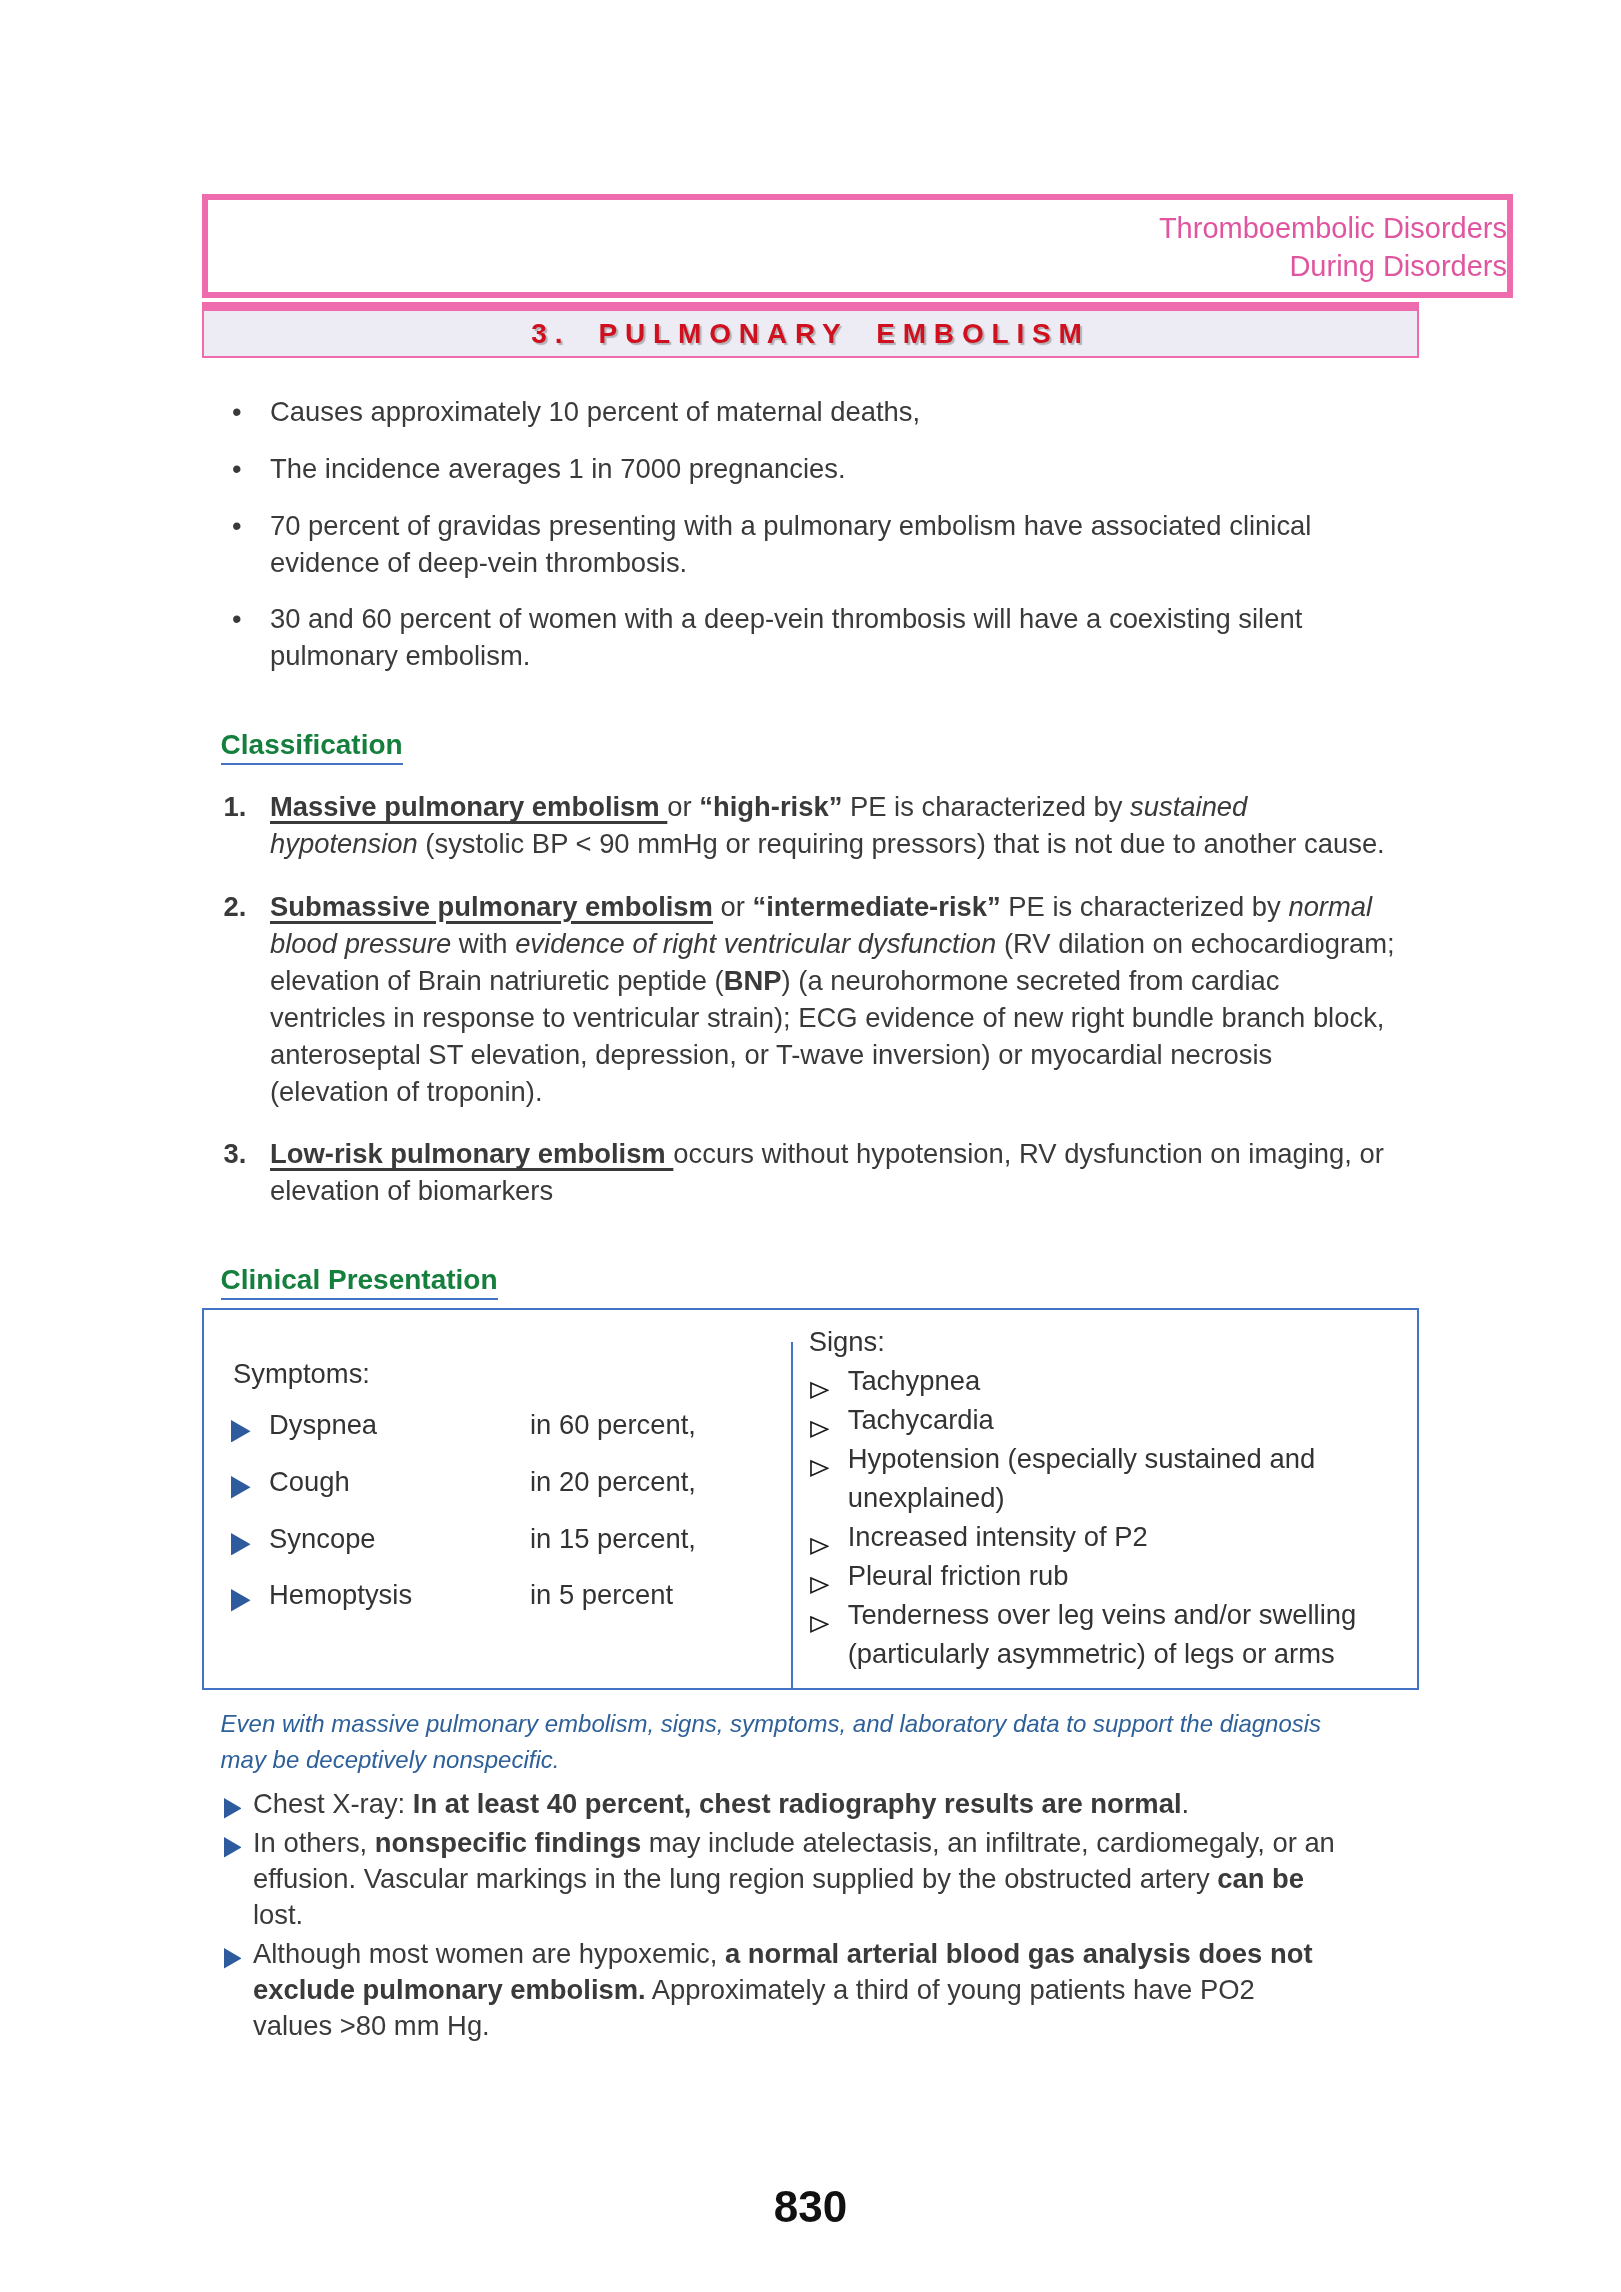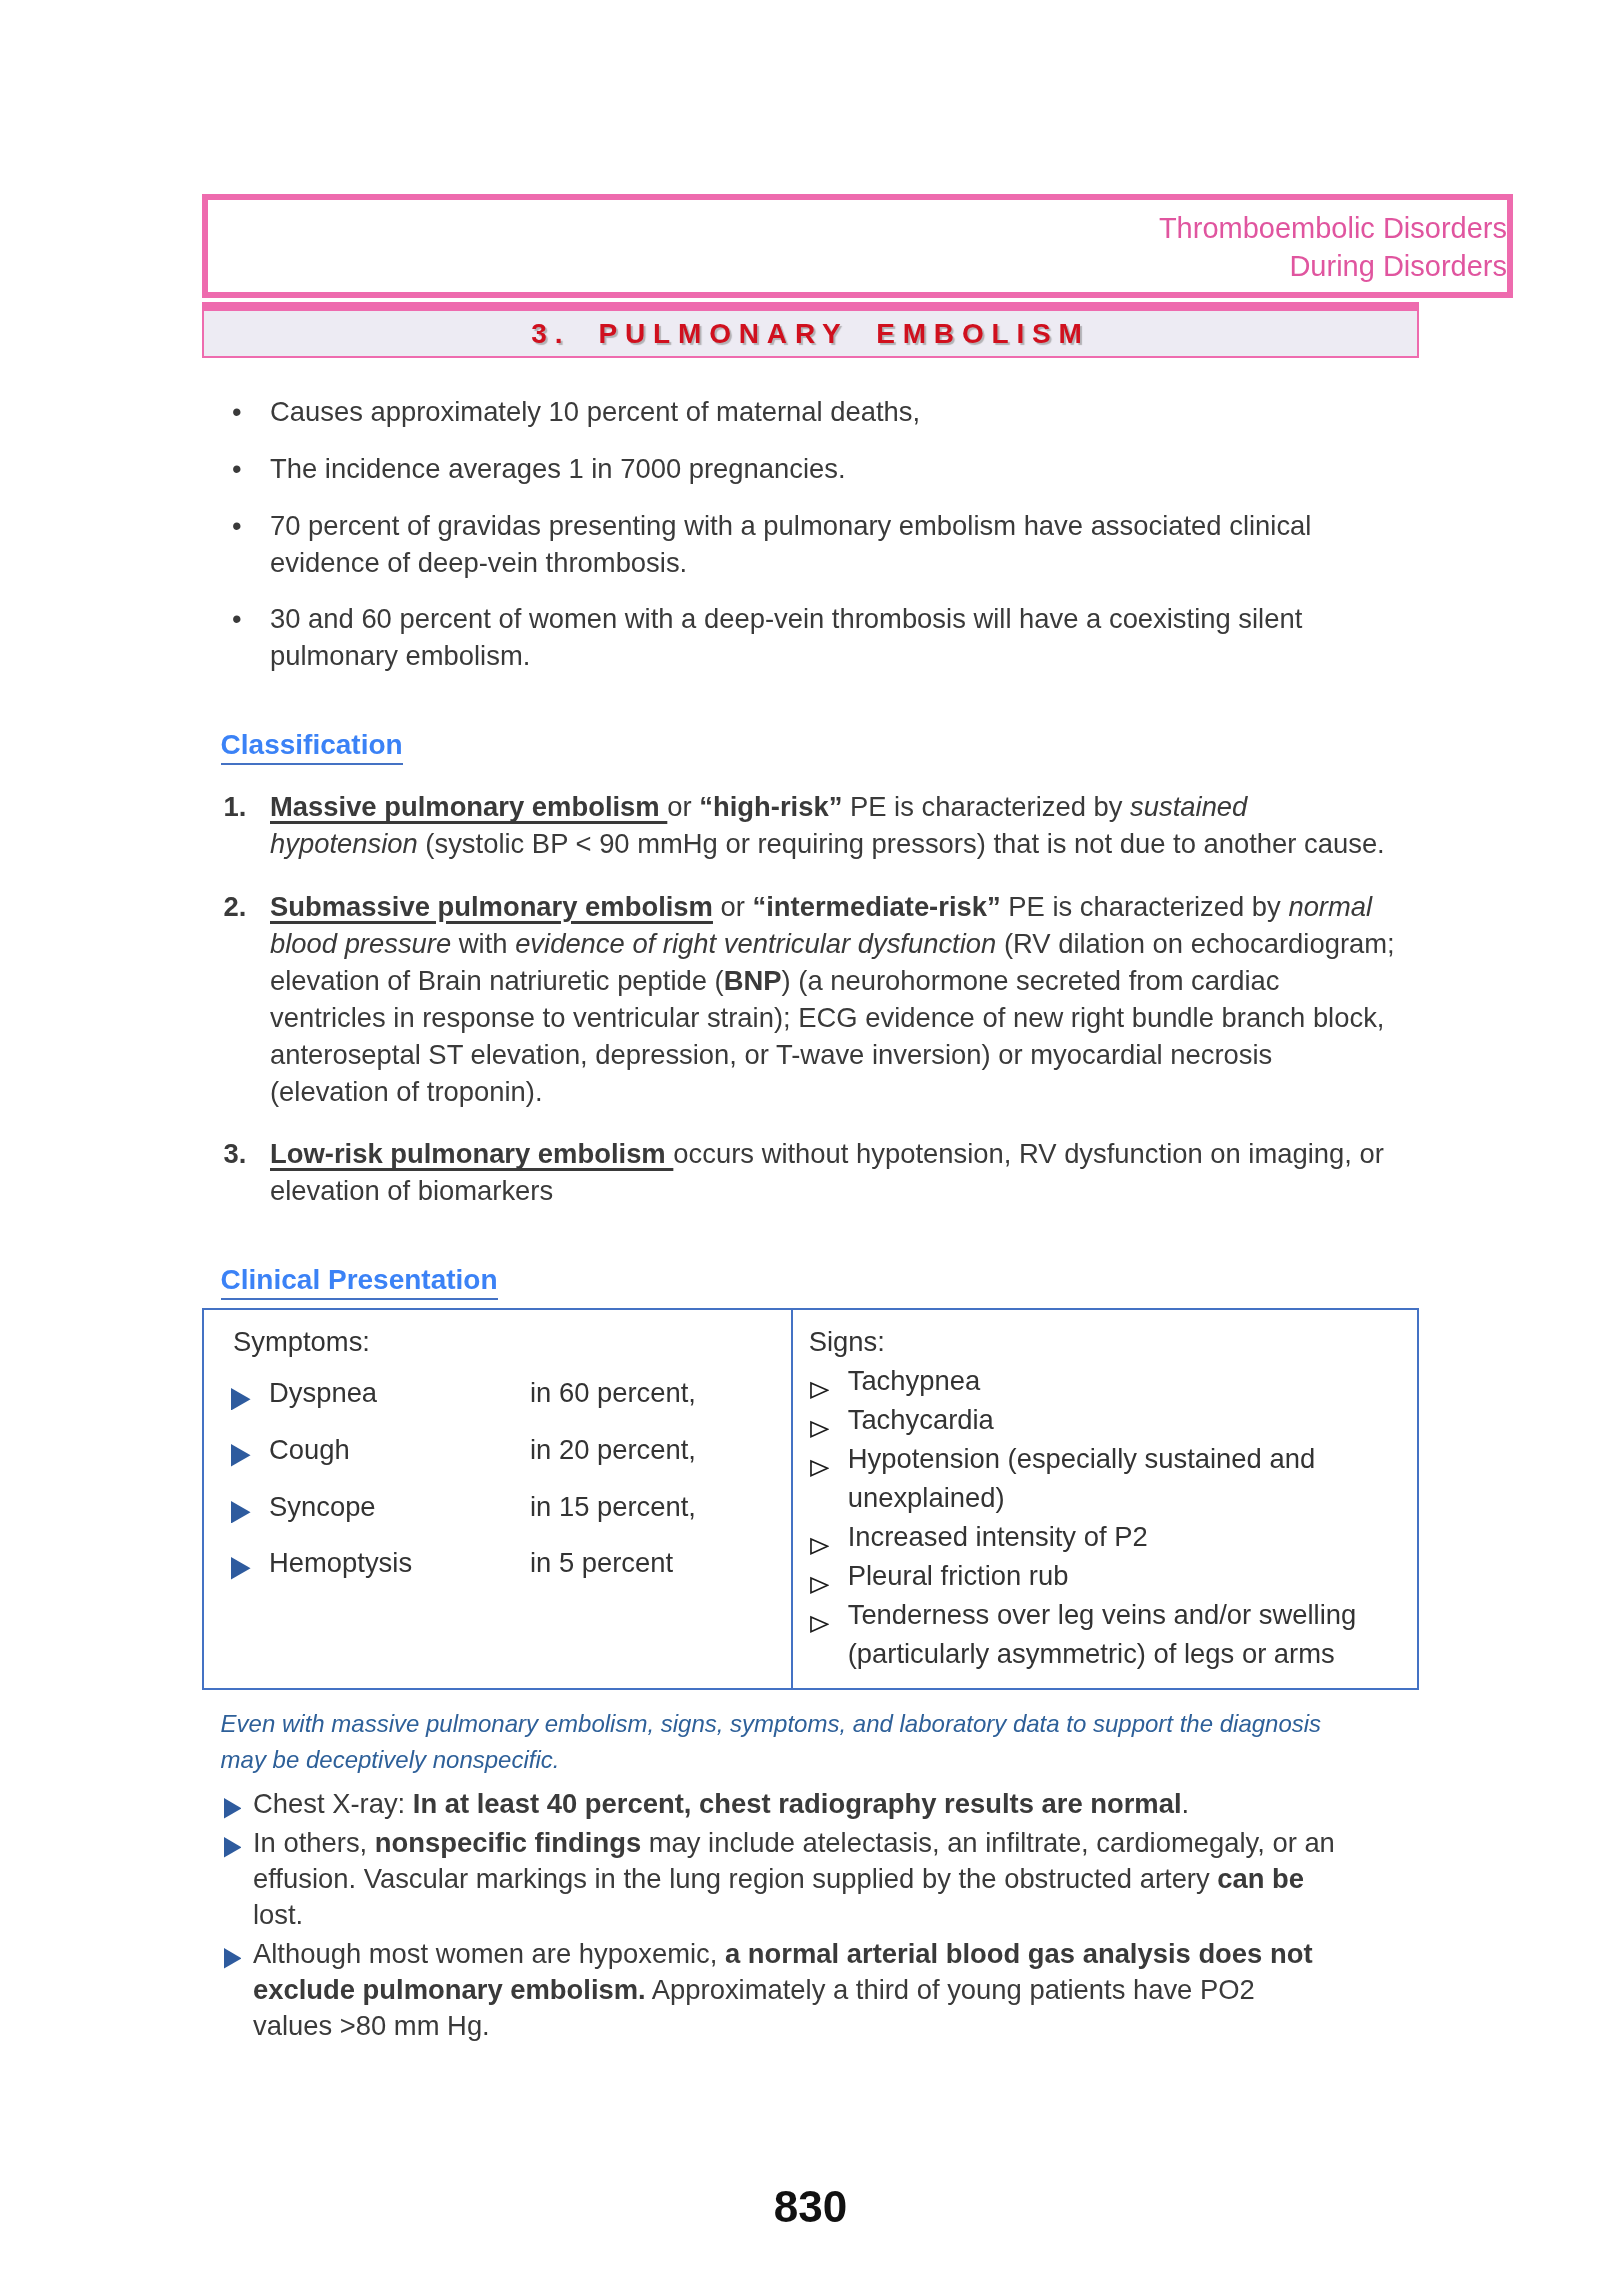--- a/index.html
+++ b/index.html
@@ -58,21 +58,21 @@
     top: 0;
     font-size: 27.4px;
     color: #3a3a3a;
   }
   .blue-heading {
     display: inline-block;
     margin-left: 18.6px;
     font-weight: bold;
     font-size: 28px;
     line-height: 35px;
-    color: #3b82f6;
+    color: #15803d;
     border-bottom: 2.9px solid #4472c4;
     padding-bottom: 1px;
   }
   .blue-heading.h-classification { margin-top: 33px; margin-bottom: 23.5px; }
   .blue-heading.h-clinical { margin-top: 27.4px; margin-bottom: 7.8px; }
   .cls-item {
     position: relative;
     padding-left: 68px;
     margin-bottom: 25.5px;
     line-height: 37px;
@@ -97,20 +97,21 @@
     display: flex;
     width: 100%;
     border: 2.9px solid #4472c4;
     background: #ffffff;
   }
   .sym-cell {
     width: 589px;
     flex: 0 0 589px;
     border-right: 2.9px solid #4472c4;
     padding: 11.8px 0 19.6px 0;
+    margin-top: 32px;
   }
   .sym-title { padding-left: 29px; line-height: 39px; margin-bottom: 13.7px; color: #333333; }
   .sym-row {
     position: relative;
     display: grid;
     grid-template-columns: 261px 1fr;
     padding-left: 65px;
     line-height: 37px;
     margin-bottom: 19.6px;
     color: #333333;

